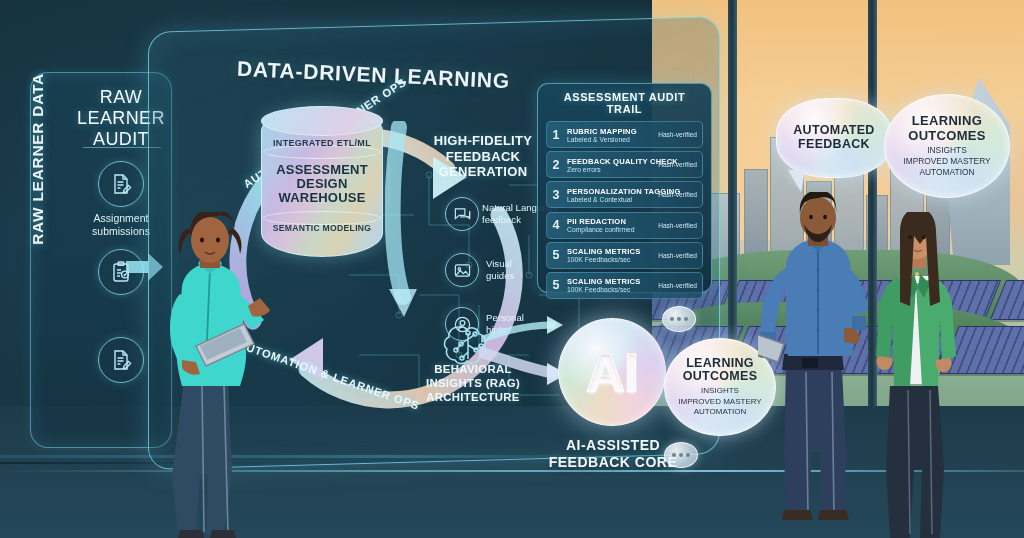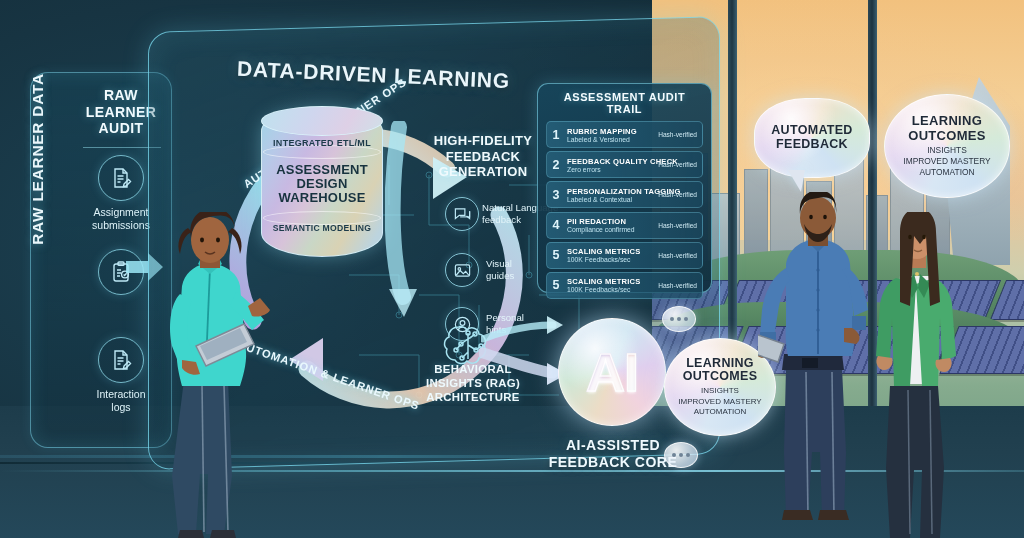--- a/index.html
+++ b/index.html
@@ -89,21 +89,21 @@
     box-shadow:0 0 18px rgba(96,206,232,.15) inset, 0 0 12px rgba(80,200,230,.12);
   }
   .raw-vert{
     position:absolute; left:-62px; top:150px; width:200px;
     transform:rotate(-90deg);
     color:#eaf7fb; font-weight:bold; font-size:15.5px; letter-spacing:.7px;
     text-align:center; text-shadow:0 0 8px rgba(130,225,245,.5);
   }
   .raw-title{
     position:absolute; left:42px; top:14px; width:96px; text-align:center;
-    color:#f2fbfe; font-weight:bold; font-size:14px; line-height:1.18;
+    color:#f2fbfe; font-weight:normal; font-size:18px; line-height:1.18;
     letter-spacing:.4px; text-shadow:0 0 8px rgba(130,225,245,.45);
   }
   .raw-rule{ position:absolute; left:52px; top:74px; width:78px; height:1px; background:rgba(150,225,240,.5); }
   .raw-item{ position:absolute; left:44px; width:92px; text-align:center; }
   .ring{
     width:46px; height:46px; margin:0 auto 5px; border-radius:50%;
     border:1.6px solid rgba(150,228,244,.75);
     display:flex; align-items:center; justify-content:center;
     box-shadow:0 0 10px rgba(120,220,245,.22);
   }
@@ -307,21 +307,21 @@
   <div class="wall-seam2"></div>
 
   <div class="raw-card">
     <div class="raw-title">
       <div>RAW</div>
       <div>LEARNER</div>
       <div>AUDIT</div>
     </div>
     <div class="raw-rule"></div>
 
-    <div class="raw-item" style="top:82px;">
+    <div class="raw-item" style="top:88px;">
       <div class="ring">
         <svg width="24" height="24" viewBox="0 0 24 24" fill="none" stroke="#bfe9f6" stroke-width="1.4">
           <path d="M6 3h8l4 4v14H6z"></path>
             <path d="M14 3v4h4"></path>
           <path d="M8.5 10h6M8.5 13h6M8.5 16h3"></path>
           <path d="M15 18l4.5-4.5 2 2L17 20l-2.6.6z" fill="none"></path>
         </svg>
       </div>
       <div class="raw-lbl">
         <div>Assignment</div>
@@ -342,24 +342,20 @@
     </div>
 
     <div class="raw-item" style="top:264px;">
       <div class="ring">
         <svg width="24" height="24" viewBox="0 0 24 24" fill="none" stroke="#bfe9f6" stroke-width="1.4">
           <path d="M6 3h8l4 4v14H6z"></path>
             <path d="M14 3v4h4"></path>
           <path d="M8.5 10h6M8.5 13h6M8.5 16h3"></path>
           <path d="M15 18l4.5-4.5 2 2L17 20l-2.6.6z"></path>
         </svg>
-      </div>
-      <div class="raw-lbl">
-        <div>Interaction</div>
-        <div>logs</div>
       </div>
     </div>
   </div>
   <div class="raw-vert">RAW LEARNER DATA</div>
 
   <svg class="glow-arrow" style="left:126px; top:250px;" width="40" height="34" viewBox="0 0 40 34">
     <path d="M0 11h22V3l15 14-15 14v-8H0z" fill="#9fe9f7" opacity=".85"></path>
   </svg>
 
   <div class="glass">
@@ -558,21 +554,21 @@
       <span class="ai-text">AI</span>
     </div>
     <div class="ai-caption">
       <div>AI-ASSISTED</div>
       <div>FEEDBACK CORE</div>
     </div>
 
    </div>
   </div>
 
-  <div class="bub" style="left:754px; top:98px; width:116px; height:80px; border-radius:44%;">
+  <div class="bub" style="left:776px; top:98px; width:116px; height:80px; border-radius:44%;">
     <div class="bub-h" style="font-size:12.5px;">
       <div>AUTOMATED</div>
       <div>FEEDBACK</div>
     </div>
   </div>
   <div class="bub-tail" style="left:788px; top:170px;"></div>
 
   <div class="bub" style="left:884px; top:94px; width:126px; height:104px;">
     <div class="bub-h" style="font-size:13px;">
       <div>LEARNING</div>

